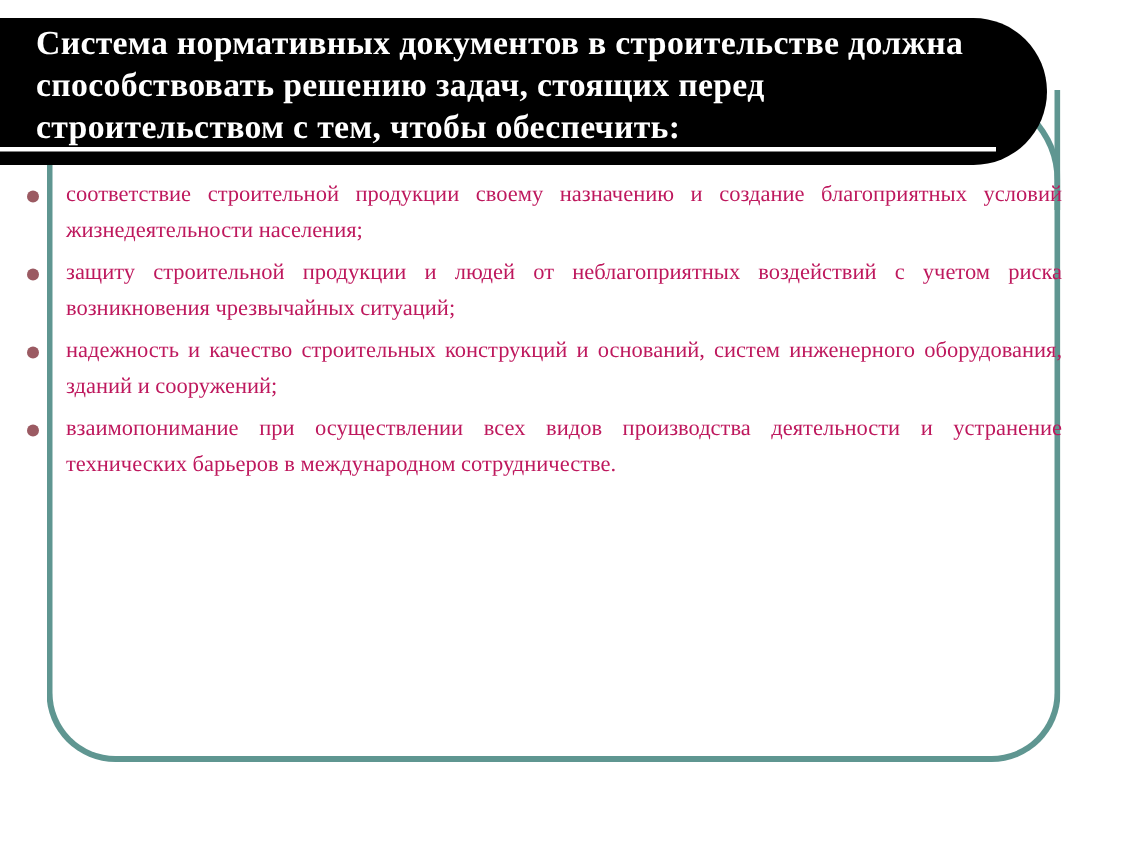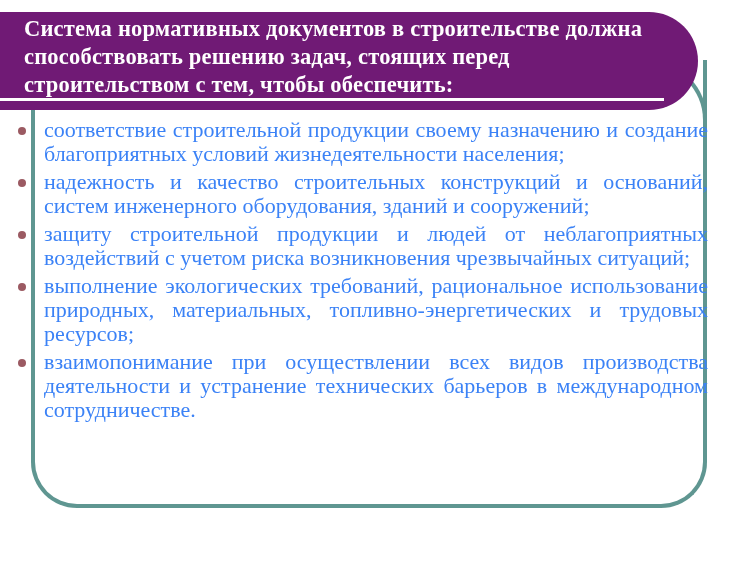--- a/index.html
+++ b/index.html
@@ -36,21 +36,21 @@
       border-radius: 0 60px 0 0;
       box-sizing: border-box;
       background: transparent;
     }
     .header {
       position: absolute;
       left: 0;
       top: 12px;
       width: 698px;
       height: 98px;
-      background: #701a75;
+      background: #000000;
       border-radius: 0 50px 50px 0;
       z-index: 2;
     }
     .header-title {
       position: absolute;
       left: 24px;
       top: 3px;
       width: 640px;
       color: #ffffff;
       font-family: "Liberation Serif", serif;
@@ -84,23 +84,23 @@
       left: 4px;
       top: 9px;
       width: 8px;
       height: 8px;
       border-radius: 50%;
       background: #9b5a62;
     }
     .item-text {
       display: block;
       width: 664px;
-      color: #3b82f6;
+      color: #be185d;
       font-family: "Liberation Serif", serif;
-      font-size: 22px;
+      font-size: 15px;
       line-height: 24px;
       text-align: justify;
       text-align-last: left;
     }
   </style>
 </head>
 <body>
 
 <div class="frame"></div>
 <div class="frame-right-curve"></div>
@@ -110,27 +110,23 @@
   <div class="header-underline"></div>
 </div>
 
 <div class="content">
   <div class="item">
     <span class="bullet"></span>
     <span class="item-text">соответствие строительной продукции своему назначению и создание благоприятных условий жизнедеятельности населения;</span>
   </div>
   <div class="item">
     <span class="bullet"></span>
-    <span class="item-text">надежность и качество строительных конструкций и оснований, систем инженерного оборудования, зданий и сооружений;</span>
-  </div>
-  <div class="item">
-    <span class="bullet"></span>
     <span class="item-text">защиту строительной продукции и людей от неблагоприятных воздействий с учетом риска возникновения чрезвычайных ситуаций;</span>
   </div>
   <div class="item">
     <span class="bullet"></span>
-    <span class="item-text">выполнение экологических требований, рациональное использование природных, материальных, топливно-энергетических и трудовых ресурсов;</span>
+    <span class="item-text">надежность и качество строительных конструкций и оснований, систем инженерного оборудования, зданий и сооружений;</span>
   </div>
   <div class="item">
     <span class="bullet"></span>
     <span class="item-text">взаимопонимание при осуществлении всех видов производства деятельности и устранение технических барьеров в международном сотрудничестве.</span>
   </div>
 </div>
 
 </body></html>

